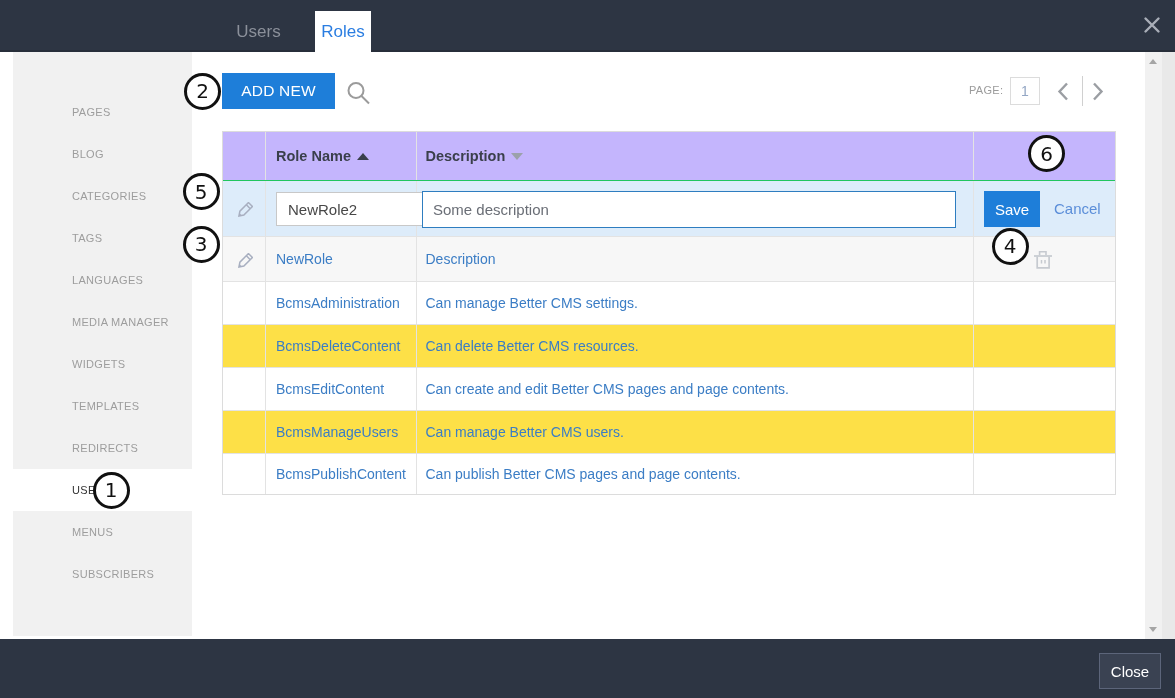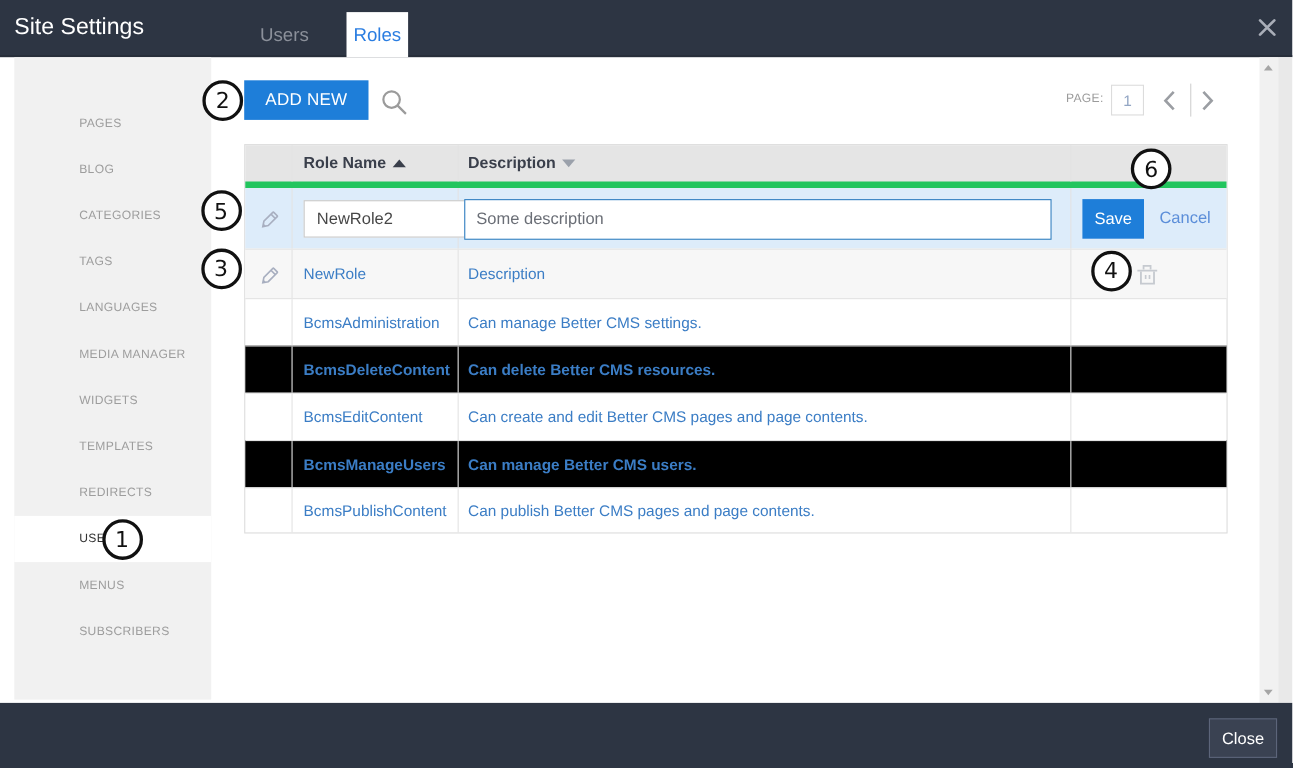--- a/index.html
+++ b/index.html
@@ -39,30 +39,30 @@
 
   
   .grid { position:absolute; left:222px; top:131px; width:894px; border:1px solid #dcdcdc; }
   .row { display:flex; }
   .cell { flex:none; border-right:1px solid #e3e3e3; position:relative; }
   .cell:last-child { border-right:none; }
   .c0 { width:43px; }
   .c1 { width:151px; }
   .c2 { width:557px; }
   .c3 { width:141px; }
-  .thead { height:39px; background:#e5e5e5; border-bottom:6px solid #22c55e; }
+  .thead { height:49px; background:#c4b5fd; border-bottom:1px solid #22c55e; }
   .thead .cell { display:flex; align-items:center; font-size:14.5px; font-weight:700; color:#3a3f4b; }
   .thead .c1 { padding-left:10px; }
   .thead .c2 { padding-left:8.5px; }
   .sort-up { width:0; height:0; border-left:6px solid transparent; border-right:6px solid transparent; border-bottom:7px solid #3a3f4b; margin-left:6px; }
   .sort-down { width:0; height:0; border-left:6px solid transparent; border-right:6px solid transparent; border-top:7px solid #9ba1ab; margin-left:6px; }
   .r-edit { height:55px; background:#ddecfa; }
   .r-new { height:45px; background:#f7f7f7; border-top:1px solid #e3e3e3; }
   .r-data { height:43px; border-top:1px solid #e3e3e3; }
-  .r-data.alt { background:#000000;font-weight:bold; }
+  .r-data.alt { background:#fde047; }
   .r-data .c1, .r-new .c1 { display:flex; align-items:center; padding-left:10px; }
   .r-data .c2, .r-new .c2 { display:flex; align-items:center; padding-left:8.5px; }
   .lnk { font-size:14px; color:#3b7dc5; text-decoration:none; cursor:pointer; }
   .pencil-wrap { display:flex; align-items:center; justify-content:center; height:100%; } .pencil-wrap svg { position:relative; top:2px; }
 
   .in-name { position:absolute; left:10px; top:11px; width:152px; height:34px; border:1px solid #c8c8c8; background:#fff; font-size:15px; color:#474747; padding-left:11px; font-family:inherit; }
   .in-desc { position:absolute; left:5px; top:10px; width:534px; height:37px; border:1.5px solid #2e7dc0; background:#fff; font-size:15px; color:#6a6e76; padding-left:10px; font-family:inherit; }
   .btn-save { position:absolute; left:10px; top:10px; width:56px; height:36px; background:#1e7ed9; border:none; color:#fff; font-size:15px; font-family:inherit; cursor:pointer; }
   .lnk-cancel { position:absolute; left:80px; top:0; height:55px; line-height:55px; font-size:15px; color:#5b8ed9; cursor:pointer; }
   .trash-wrap { position:absolute; left:59px; top:12px; width:20px; height:21px; cursor:pointer; }
@@ -75,21 +75,20 @@
   .ann { position:absolute; width:37px; height:37px; border:3.5px solid #111; border-radius:50%; background:#fff; color:#111; font-family:"DejaVu Sans", sans-serif; font-size:20px; display:flex; align-items:center; justify-content:center; z-index:50; }
 </style>
 </head>
 <body>
 
 <div class="stage">
 
   <div class="content-bg"></div>
 
   <div class="hdr">
-    <div class="hdr-title">Site Settings</div>
     <div class="tab-users">Users</div>
     <div class="tab-roles">Roles</div>
     <svg class="x-icon" viewBox="0 0 28 28">
       <path d="M7.5 7.5 L20.5 20.5 M20.5 7.5 L7.5 20.5" stroke="#a9aeb8" stroke-width="2.4" fill="none" stroke-linecap="round"></path>
     </svg>
   </div>
 
   <div class="sidebar">
     <div class="side-item">PAGES</div>
     <div class="side-item">BLOG</div>

